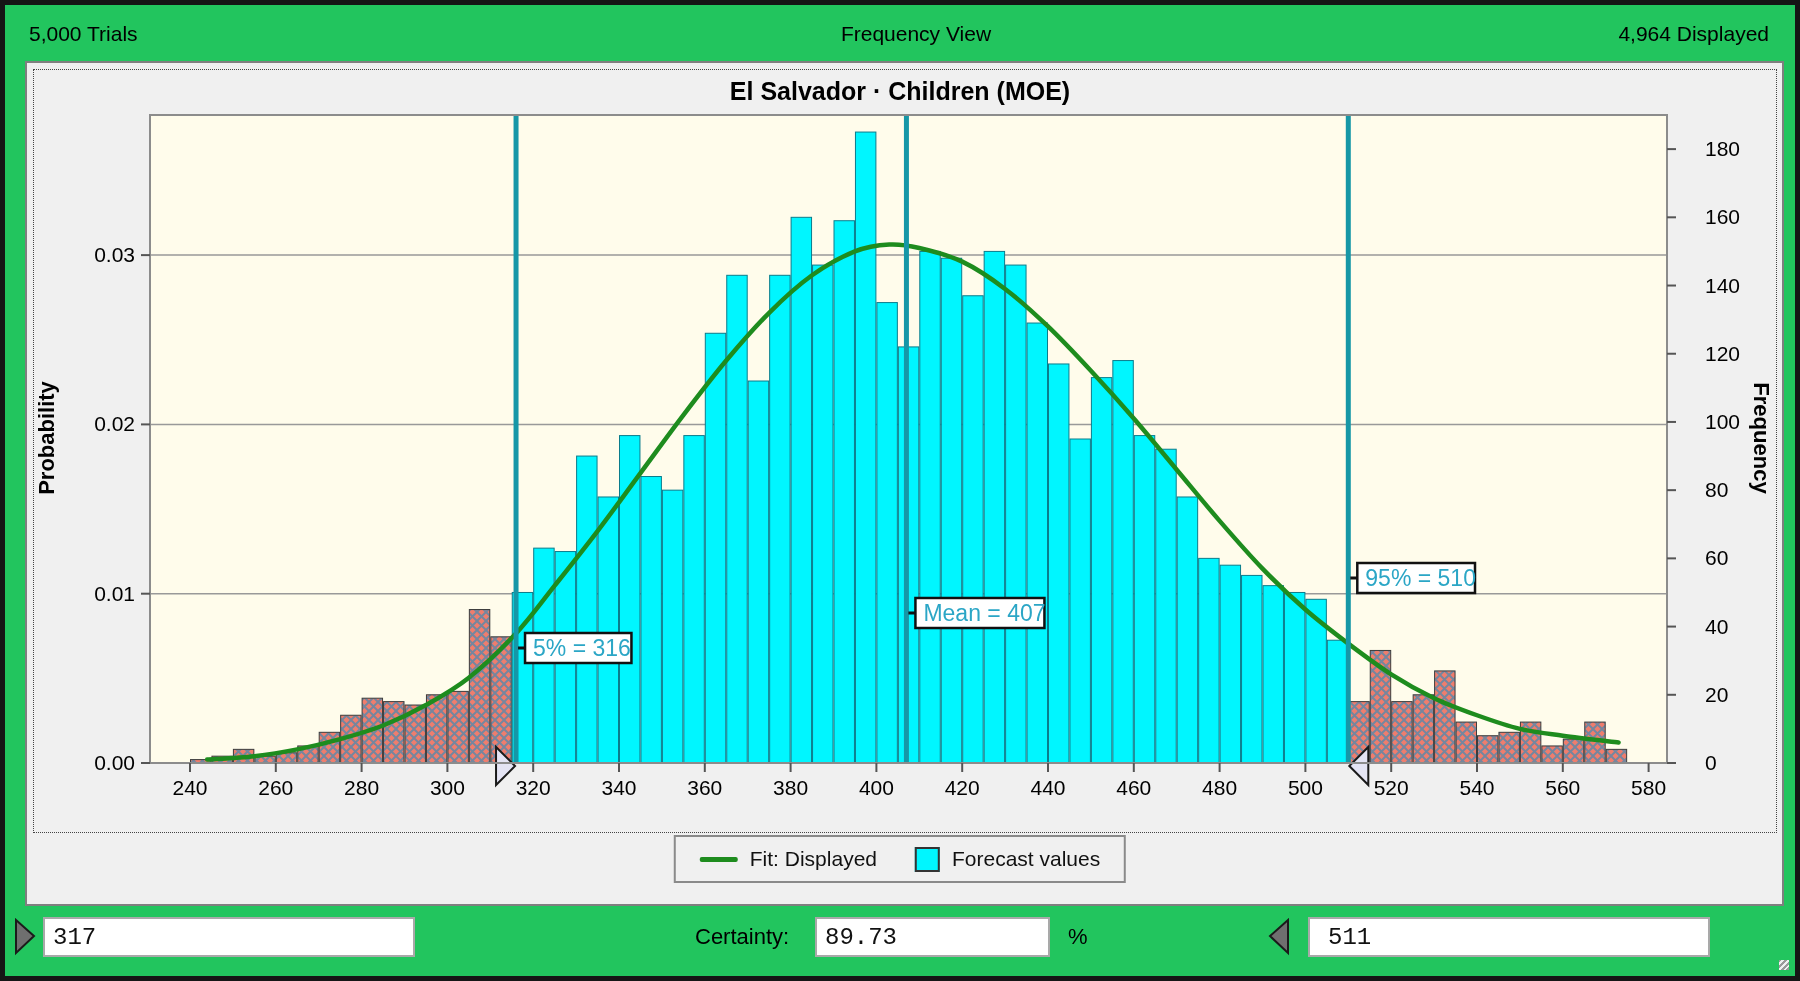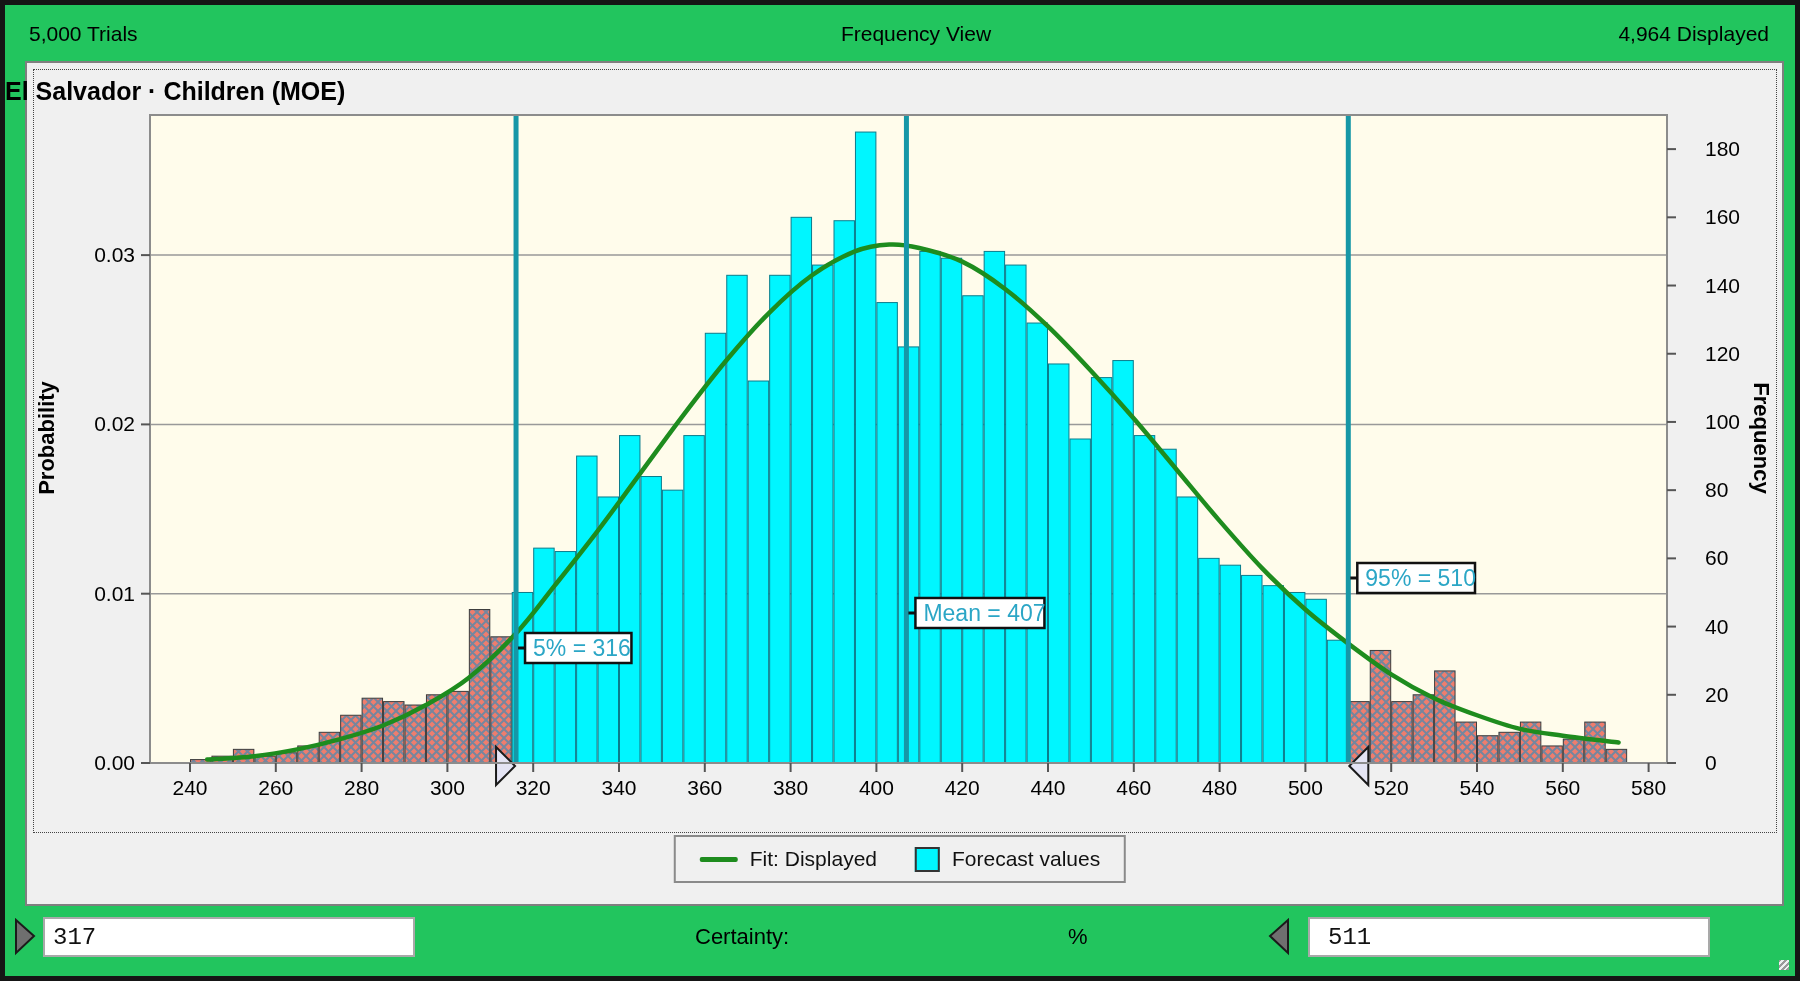--- a/index.html
+++ b/index.html
@@ -14,21 +14,21 @@
   .hdr-right{right:26px;}
   .chart-panel{
     position:absolute; left:20px; top:56px; width:1759px; height:845px;
     box-sizing:border-box; border:2px solid #7f7f7f; background:#f0f0f0;
   }
   .dotted-frame{
     position:absolute; left:28px; top:64px; width:1742px; height:762px;
     border:1px dotted #444; pointer-events:none;
   }
   .chart-title{
-    position:absolute; left:0; top:72px; width:100%; 
+    position:absolute; left:0; top:72px; width:100%; text-align:center;
     font-size:25px; font-weight:bold; color:#000;
   }
   .axis-title{position:absolute; width:220px; text-align:center; font-size:22px; font-weight:bold; color:#000;}
   .axis-title.left{left:-68px; top:420px; transform:rotate(-90deg);}
   .axis-title.right{left:1646px; top:420px; transform:rotate(90deg);}
   #plot{position:absolute; left:22px; top:58px;}
   .legend{
     position:absolute; left:50%; top:830px; transform:translateX(-50%);
     height:48px; box-sizing:border-box; border:2px solid #8a8a8a; background:#f0f0f0;
     display:flex; align-items:center; gap:12px; padding:0 24px; font-size:21px;
@@ -238,20 +238,21 @@
   </div>
 
   <span class="grabber" id="grab-min">
     <svg width="24" height="38">
         <polygon points="3,2 3,35 21,18" fill="#6f6f6f" stroke="#1b1b1b" stroke-width="2"></polygon>
       </svg>
   </span>
   <input class="footer-field" id="field-min" value="317" style="">
 
   <span class="footer-label" id="lbl-certainty">Certainty:</span>
+  <input class="footer-field" id="field-certainty" value="89.73" style="">
   <span class="footer-label" id="lbl-pct">%</span>
 
   <span class="grabber" id="grab-max">
     <svg width="24" height="38">
         <polygon points="21,2 21,35 3,18" fill="#6f6f6f" stroke="#1b1b1b" stroke-width="2"></polygon>
       </svg>
   </span>
   <input class="footer-field" id="field-max" value="511" style="">
 
   <div class="resize-grip"></div>

